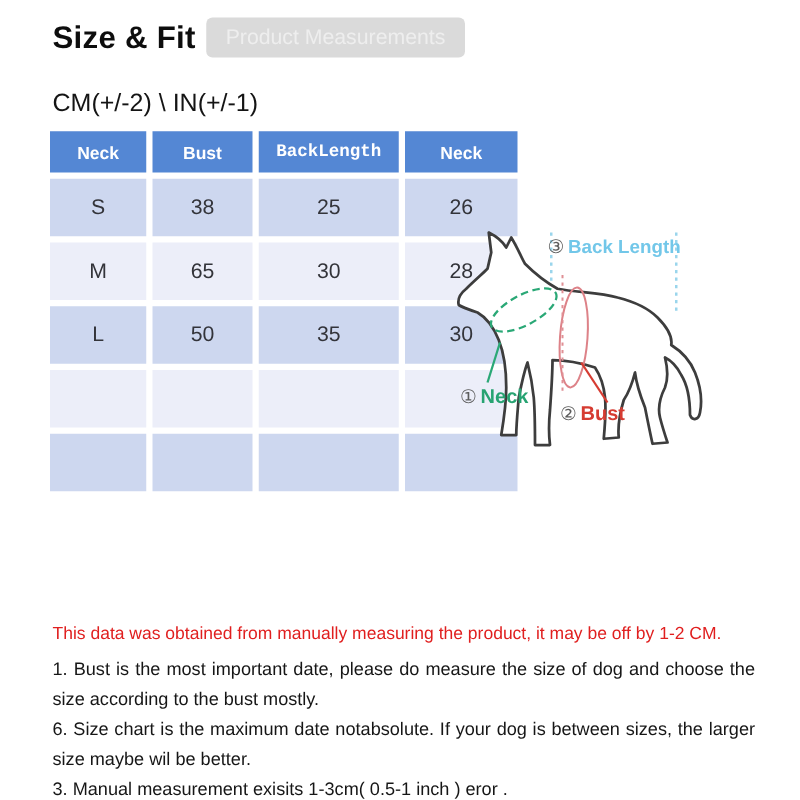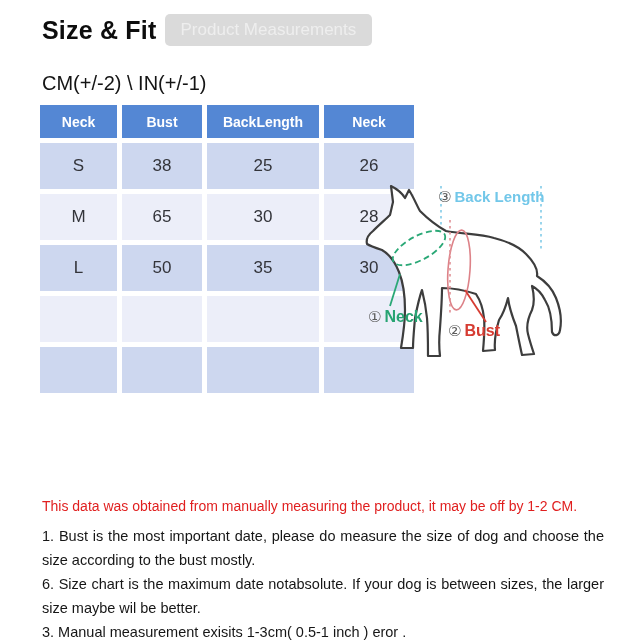--- a/index.html
+++ b/index.html
@@ -21,21 +21,21 @@
   }
   .size-table th{
     background:#5487d4;color:#ffffff;font-size:14px;font-weight:bold;
     height:33px;text-align:center;padding:0 6px;
   }
   .size-table td{
     height:46px;text-align:center;font-size:17px;color:#33343a;padding:0 6px;
   }
   .size-table tr.row-a td{background:#cdd7ef;}
   .size-table tr.row-b td{background:#eceef9;}
-  .col-size{width:65px;}.col-bust{width:68px;}.col-back{width:100px;}.col-neck{width:78px;}
+  .col-size{width:65px;}.col-bust{width:68px;}.col-back{width:100px;font-family:Liberation Mono, monospace;}.col-neck{width:78px;}
   
   .diagram{position:absolute;left:362px;top:178px;width:258px;height:202px;}
   .diagram svg{position:absolute;left:0;top:0;}
   .diag-label{position:absolute;font-weight:bold;white-space:nowrap;}
   .diag-label .num{color:#5c5c5c;font-weight:normal;font-size:15px;margin-right:3px;}
   .label-backlength{left:76px;top:10px;font-size:15px;color:#72c7e9;}
   .label-neck{left:6px;top:130px;font-size:16px;color:#27a372;}
   .label-bust{left:86px;top:144px;font-size:16px;color:#d63c32;}
   
   .warning{position:absolute;left:42px;top:498px;width:566px;font-size:14px;color:#e01f1f;margin:0;}

